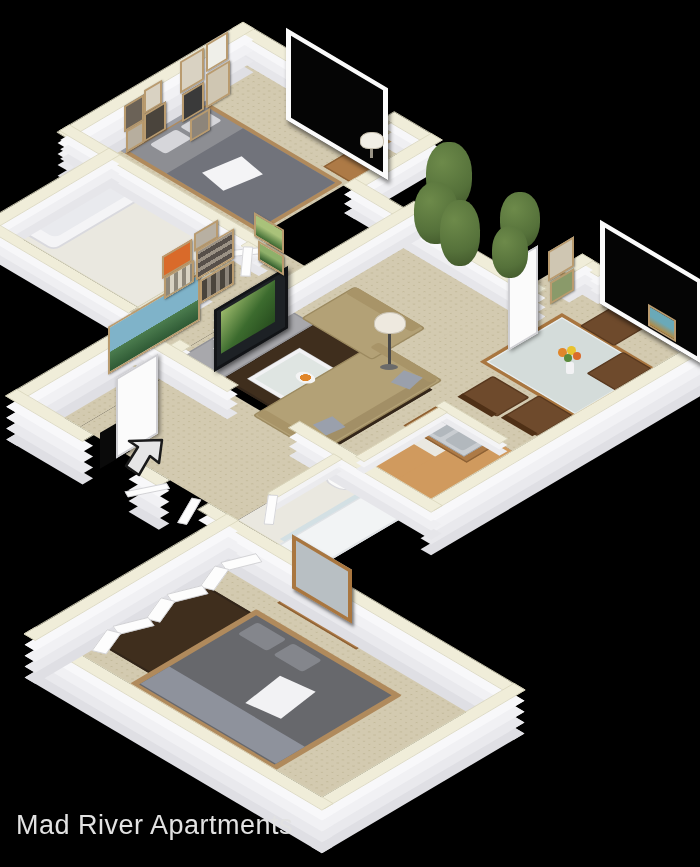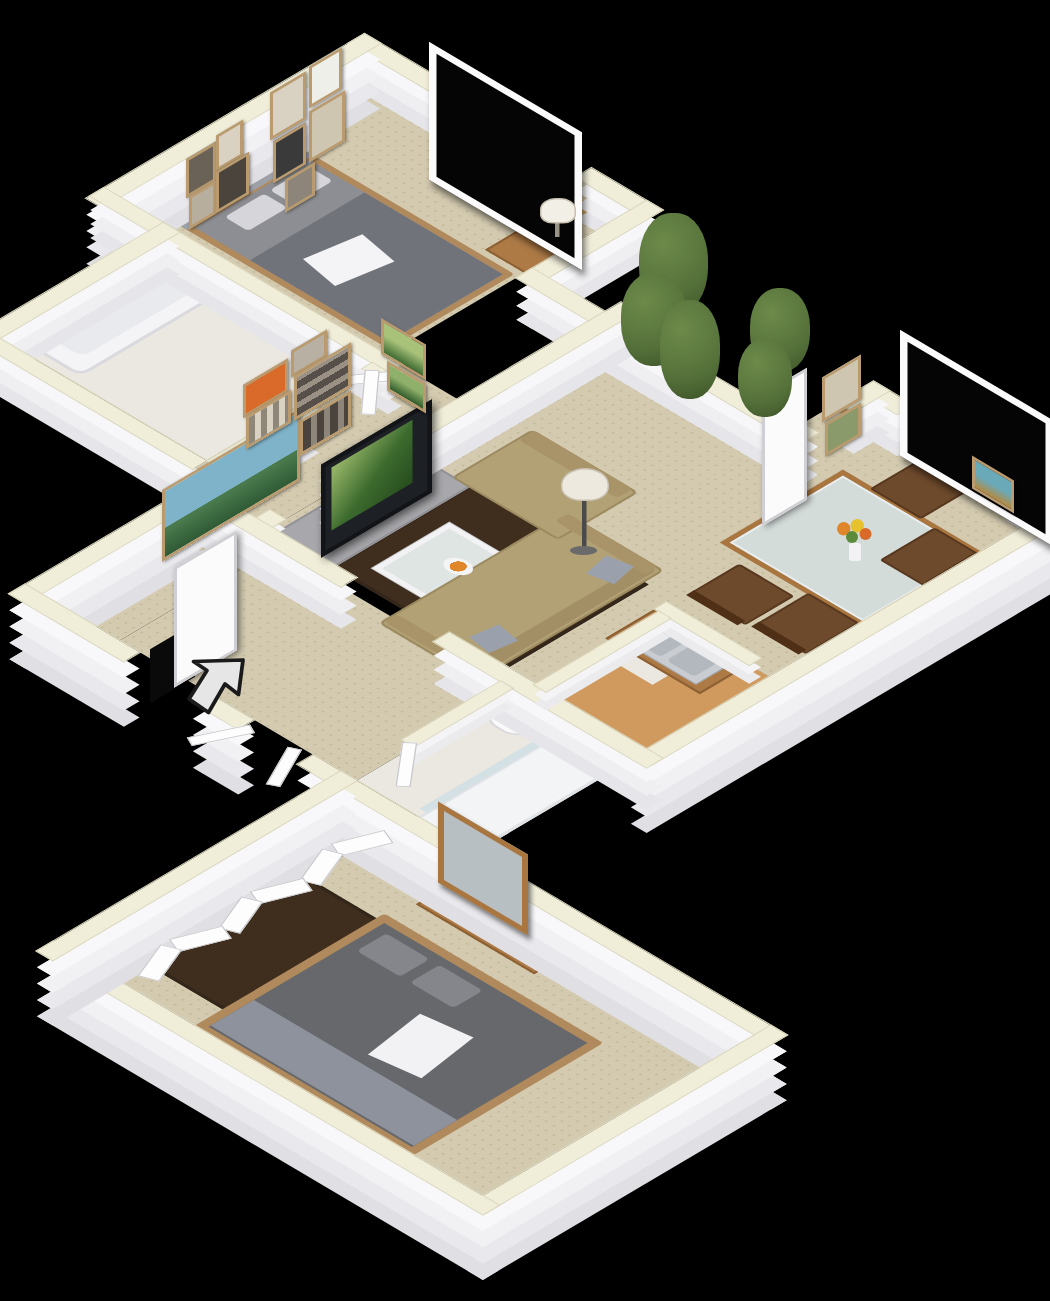--- a/index.html
+++ b/index.html
@@ -256,13 +256,14 @@
   </div>
 
   <div class="ov" style="left:558px;top:346px;width:24px;height:30px">
     <div style="position:absolute;left:8px;top:16px;width:8px;height:12px;background:#f2f2f4;border-radius:2px"></div>
     <div style="position:absolute;left:0px;top:2px;width:9px;height:9px;background:#e0862a;border-radius:50%"></div>
     <div style="position:absolute;left:9px;top:0px;width:9px;height:9px;background:#e8c22e;border-radius:50%"></div>
     <div style="position:absolute;left:15px;top:6px;width:8px;height:8px;background:#d96a2a;border-radius:50%"></div>
     <div style="position:absolute;left:6px;top:8px;width:8px;height:8px;background:#5a8a3a;border-radius:50%"></div>
   </div>
 
+  <div id="title">Mad River Apartments</div>
 </div>
 
 </body></html>

